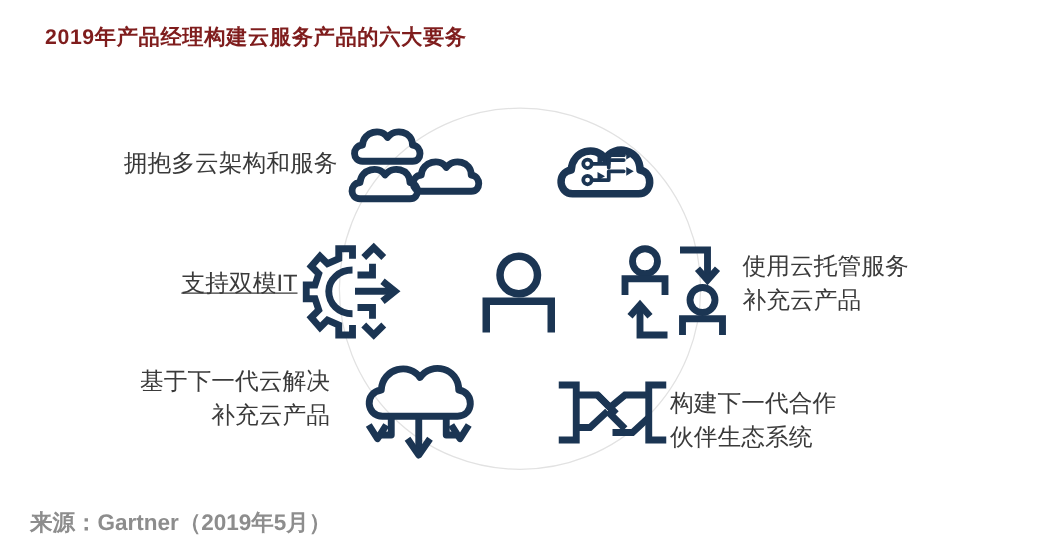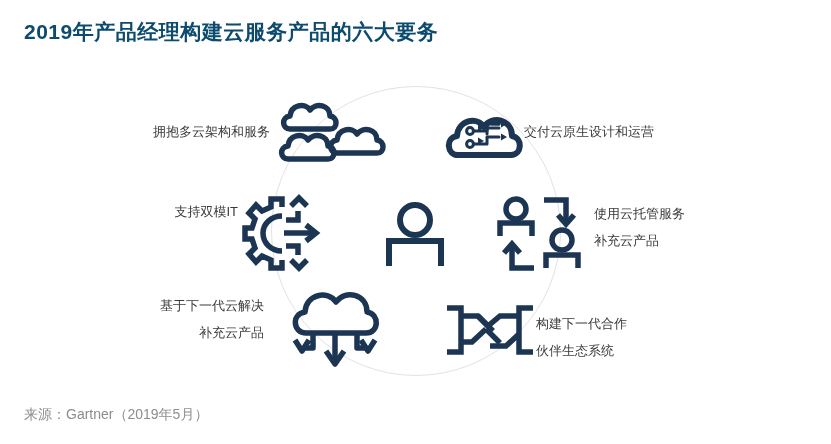--- a/index.html
+++ b/index.html
@@ -10,34 +10,34 @@
   #page {
     position: relative;
     width: 831px;
     height: 444px;
     background: #ffffff;
     overflow: hidden;
     font-family: "Liberation Sans", "DejaVu Sans", sans-serif;
   }
   #title {
     position: absolute;
-    left: 24px;
+    left: 36px;
     top: 18px;
-    font-size: 21px;
+    font-size: 17px;
     font-weight: bold;
-    color: #0c4a6e;
+    color: #7f1d1d;
     letter-spacing: 0.5px;
     white-space: nowrap;
   }
   #source {
     position: absolute;
     left: 24px;
     top: 406px;
-    font-size: 14px;
-    font-weight: normal;
+    font-size: 18px;
+    font-weight: bold;
     color: #8d8d8d;
     white-space: nowrap;
   }
   #wheel {
     position: absolute;
     left: 0;
     top: 62px;
     width: 831px;
     height: 330px;
   }
@@ -54,41 +54,41 @@
   .icon-box {
     position: absolute;
     display: flex;
     align-items: center;
     justify-content: center;
   }
   .icon-box svg { display: block; overflow: visible; }
 
   .label {
     position: absolute;
-    font-size: 13px;
+    font-size: 19px;
     line-height: 27px;
     color: #3a3a3a;
     white-space: pre-line;
   }
   .label.right { text-align: left; }
   .label.left  { text-align: right; }
 
   
   #ic-multicloud   { left: 278px; top: 34px;  width: 108px; height: 72px; }
   #ic-cloudnative  { left: 443px; top: 36px;  width: 82px;  height: 70px; }
   #ic-bimodal      { left: 246px; top: 132px; width: 86px;  height: 78px; }
   #ic-managed      { left: 498px; top: 134px; width: 84px;  height: 76px; }
   #ic-innovation   { left: 288px; top: 228px; width: 94px;  height: 78px; }
   #ic-partner      { left: 444px; top: 240px; width: 92px;  height: 62px; }
   #ic-center       { left: 378px; top: 138px; width: 74px;  height: 70px; }
 
   
   #lb-multicloud  { left: 18px;  top: 56px;  width: 252px; }
   #lb-cloudnative { left: 524px; top: 56px;  width: 290px; }
-  #lb-bimodal     { left: 18px;  top: 136px; width: 220px; }
+  #lb-bimodal     { left: 18px;  top: 152px; width: 220px; text-decoration: underline; }
   #lb-managed     { left: 594px; top: 138px; width: 230px; }
   #lb-innovation  { left: 14px;  top: 230px; width: 250px; }
   #lb-partner     { left: 536px; top: 248px; width: 250px; }
 </style>
 </head>
 <body>
 
 <div id="page">
 
   <div id="title">2019年产品经理构建云服务产品的六大要务</div>
@@ -200,21 +200,20 @@
           <path d="M17 40 L28 40 L42 27"></path>
           <path d="M46 44 L62 44 L75 32"></path>
           <path d="M42 27 L56 41"></path>
           <path d="M34 14 L49 29"></path>
         </g>
       </svg>
     </div>
 
     <div class="label left" id="lb-multicloud">拥抱多云架构和服务</div>
 
-    <div class="label right" id="lb-cloudnative">交付云原生设计和运营</div>
 
     <div class="label left" id="lb-bimodal">支持双模IT</div>
 
     <div class="label right" id="lb-managed">使用云托管服务
 补充云产品</div>
 
     <div class="label left" id="lb-innovation">基于下一代云解决
 补充云产品</div>
 
     <div class="label right" id="lb-partner">构建下一代合作

